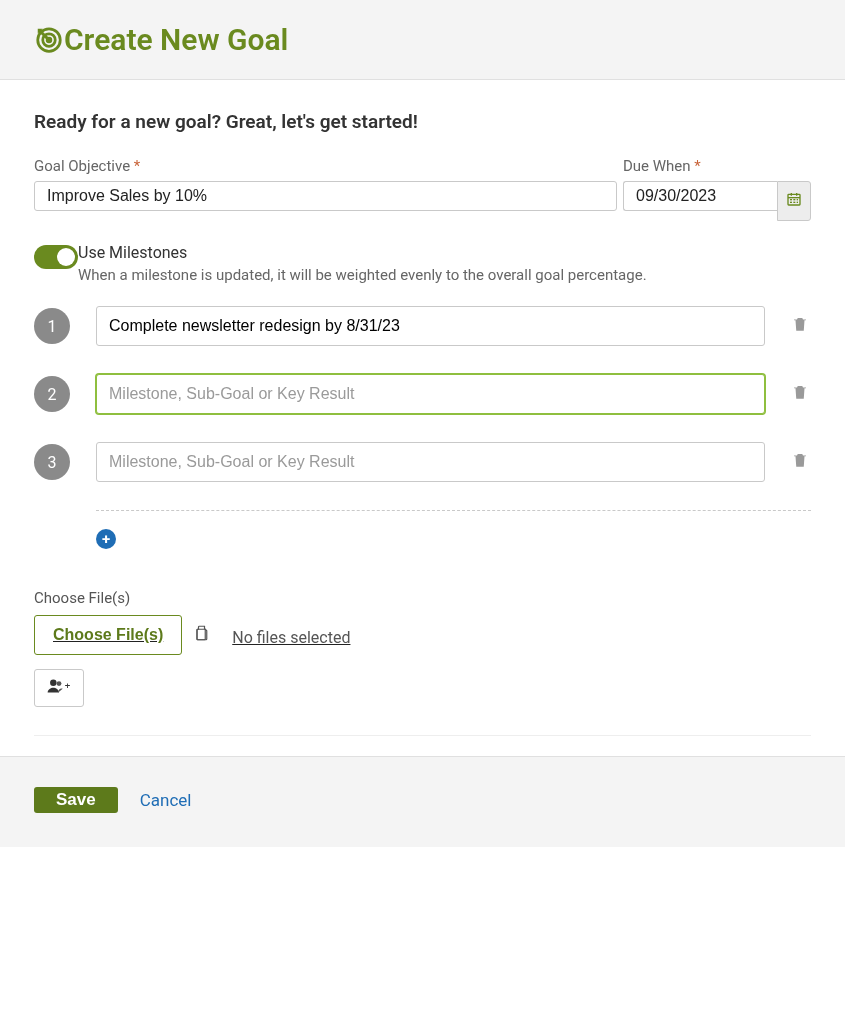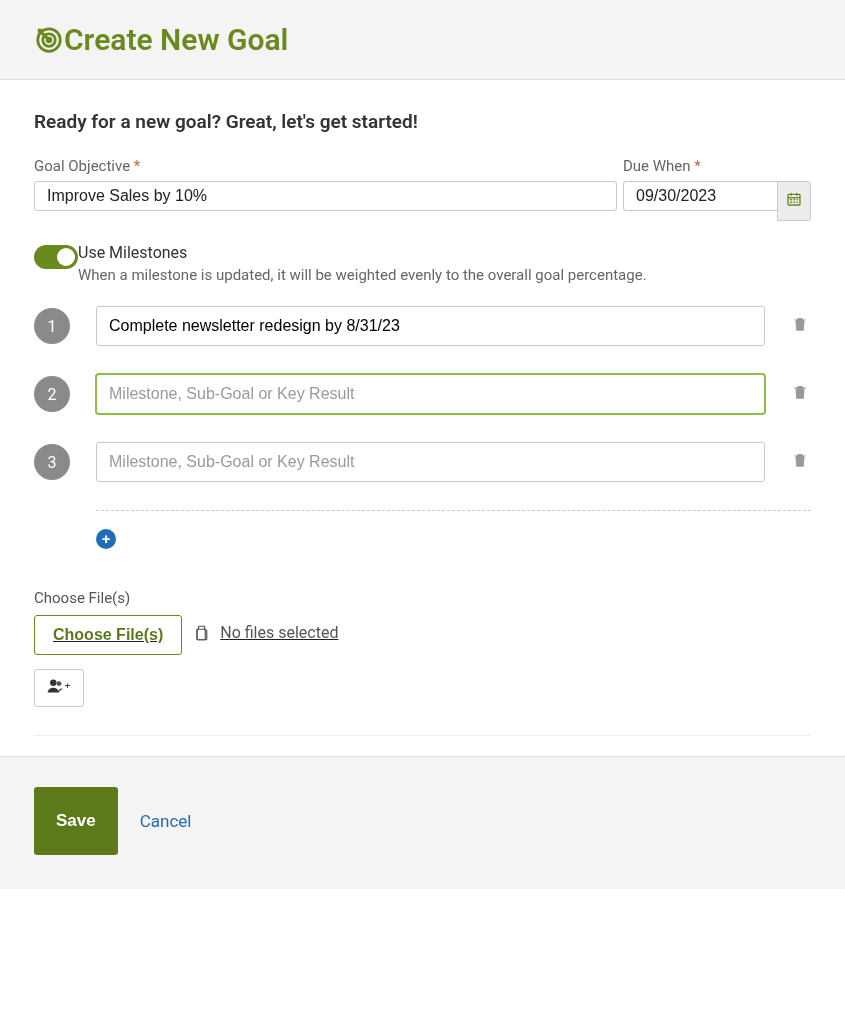--- a/index.html
+++ b/index.html
@@ -209,22 +209,22 @@
     background: #fff;
     color: #5d7a1b;
     font-size: 16px;
     font-weight: 600;
     padding: 10px 18px;
     border-radius: 3px;
     cursor: pointer;
   }
   .nofiles {
     display: flex;
-    align-items: flex-start;
-    gap: 8px;
+    align-items: flex-end;
+    gap: 20px;
     color: #555;
     font-size: 16px;
   }
   .share-btn {
     border: 1px solid #c9c9c9;
     background: #fff;
     width: 50px;
     height: 38px;
     border-radius: 3px;
     display: flex;
@@ -241,21 +241,21 @@
     display: flex;
     align-items: center;
     gap: 22px;
   }
   .save-btn {
     background: #5d7a1b;
     color: #fff;
     border: none;
     font-size: 17px;
     font-weight: 600;
-    padding: 24px 22px;
+    padding: 3px 22px;
     border-radius: 3px;
     cursor: pointer;
   }
   .cancel-link {
     color: #1f6db5;
     font-size: 17px;
     cursor: pointer;
   }
   hr.thin {
     border: none;

